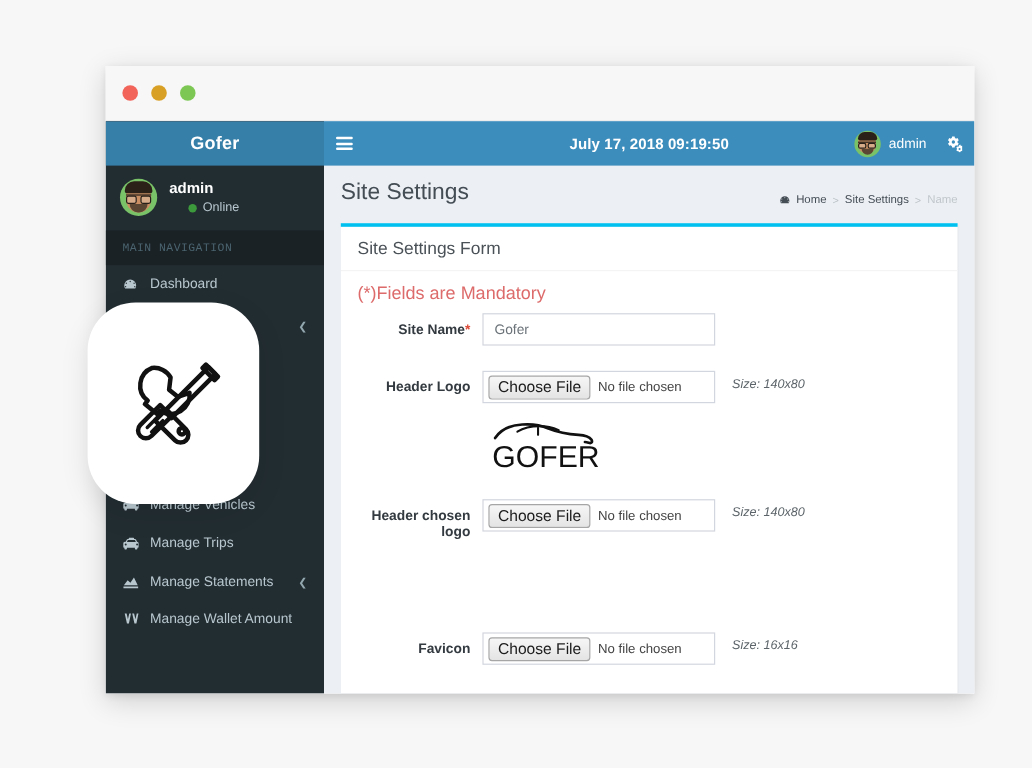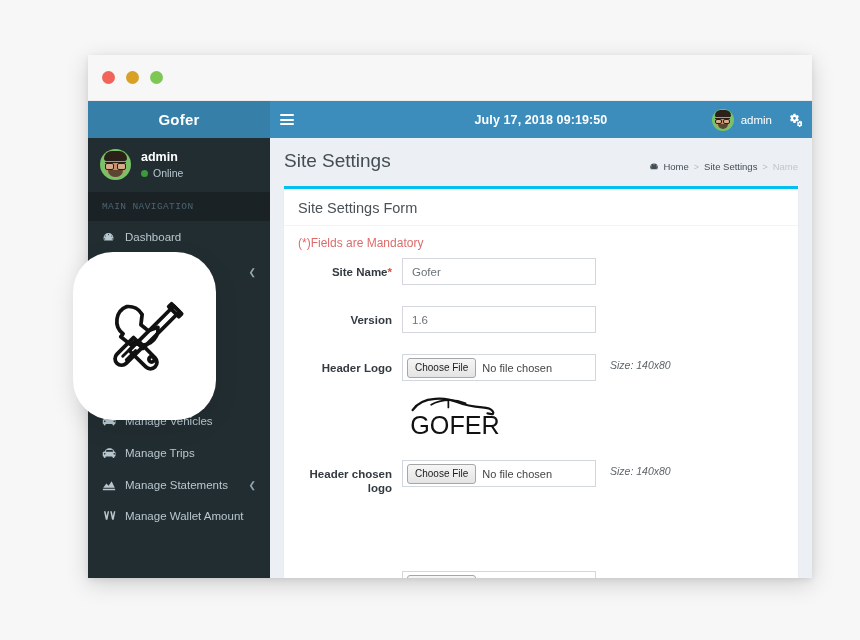--- a/index.html
+++ b/index.html
@@ -127,20 +127,21 @@
     font-size: 12.5px;
     font-weight: bold;
     line-height: 15px;
   }
   #user-status {
     font-size: 10.5px;
     color: #b8c7ce;
     display: flex;
     align-items: center;
     margin-top: 2px;
+    margin-left: 16px;
   }
   #user-status .status-dot {
     width: 7px; height: 7px;
     border-radius: 50%;
     background: #3c993c;
     margin-right: 5px;
     display: inline-block;
   }
 
   #nav-header {
@@ -290,21 +291,21 @@
   }
   #form-card-title {
     font-size: 14.5px;
     color: #4a5157;
     font-weight: normal;
     margin: 0;
   }
   #form-body { padding: 10px 14px 0 14px; }
   #mandatory-note {
     color: #dd6b6b;
-    font-size: 12px;
+    font-size: 15px;
     margin-bottom: 8px;
   }
   .form-row {
     display: flex;
     align-items: flex-start;
     margin-bottom: 21px;
   }
   .form-label {
     width: 104px;
     flex: 0 0 104px;
@@ -339,21 +340,21 @@
     background: #ffffff;
     box-sizing: border-box;
     display: flex;
     align-items: center;
     padding: 0 4px;
   }
   .file-btn {
     border: 1px solid #a6a6a6;
     background: linear-gradient(#f6f6f6, #e4e4e4);
     border-radius: 3px;
-    font-size: 10px;
+    font-size: 13px;
     color: #1b1b1b;
     padding: 2px 7px;
     line-height: 14px;
     white-space: nowrap;
     font-family: "Liberation Sans", sans-serif;
   }
   .file-name {
     font-size: 11px;
     color: #444;
     margin-left: 6px;
@@ -536,24 +537,20 @@
           <div id="form-body">
             <div id="mandatory-note">(*)Fields are Mandatory</div>
 
             <div class="form-row">
               <div class="form-label">
                 <span>Site Name</span><span class="req">*</span>
               </div>
               <input class="form-control" type="text" value="Gofer" style="">
             </div>
 
-            <div class="form-row">
-              <div class="form-label">Version</div>
-              <input class="form-control" type="text" value="1.6" style="">
-            </div>
 
             <div class="form-row" style="margin-bottom:4px;">
               <div class="form-label">Header Logo</div>
               <div class="file-control">
                 <span class="file-btn">Choose File</span>
                 <span class="file-name">No file chosen</span>
               </div>
               <div class="size-hint">Size: 140x80</div>
             </div>
 

